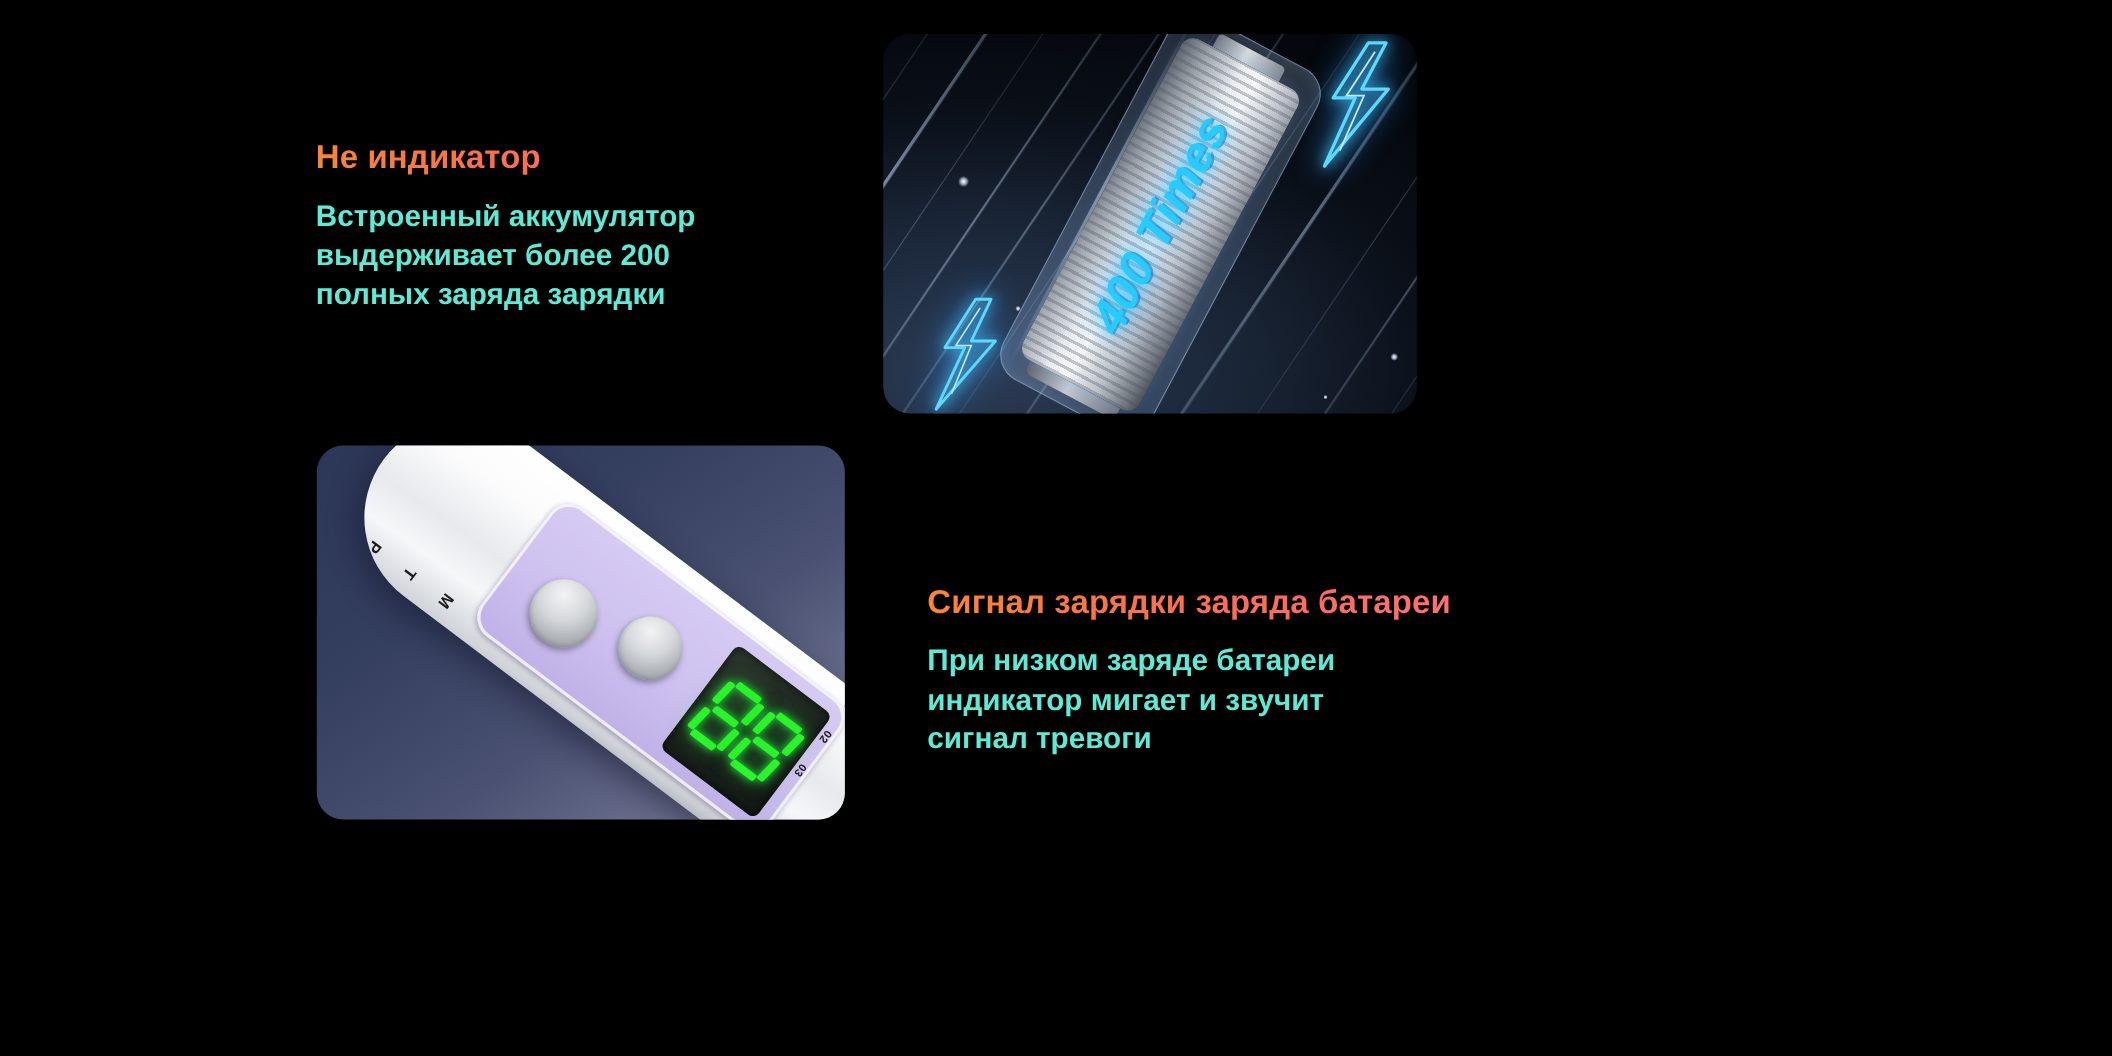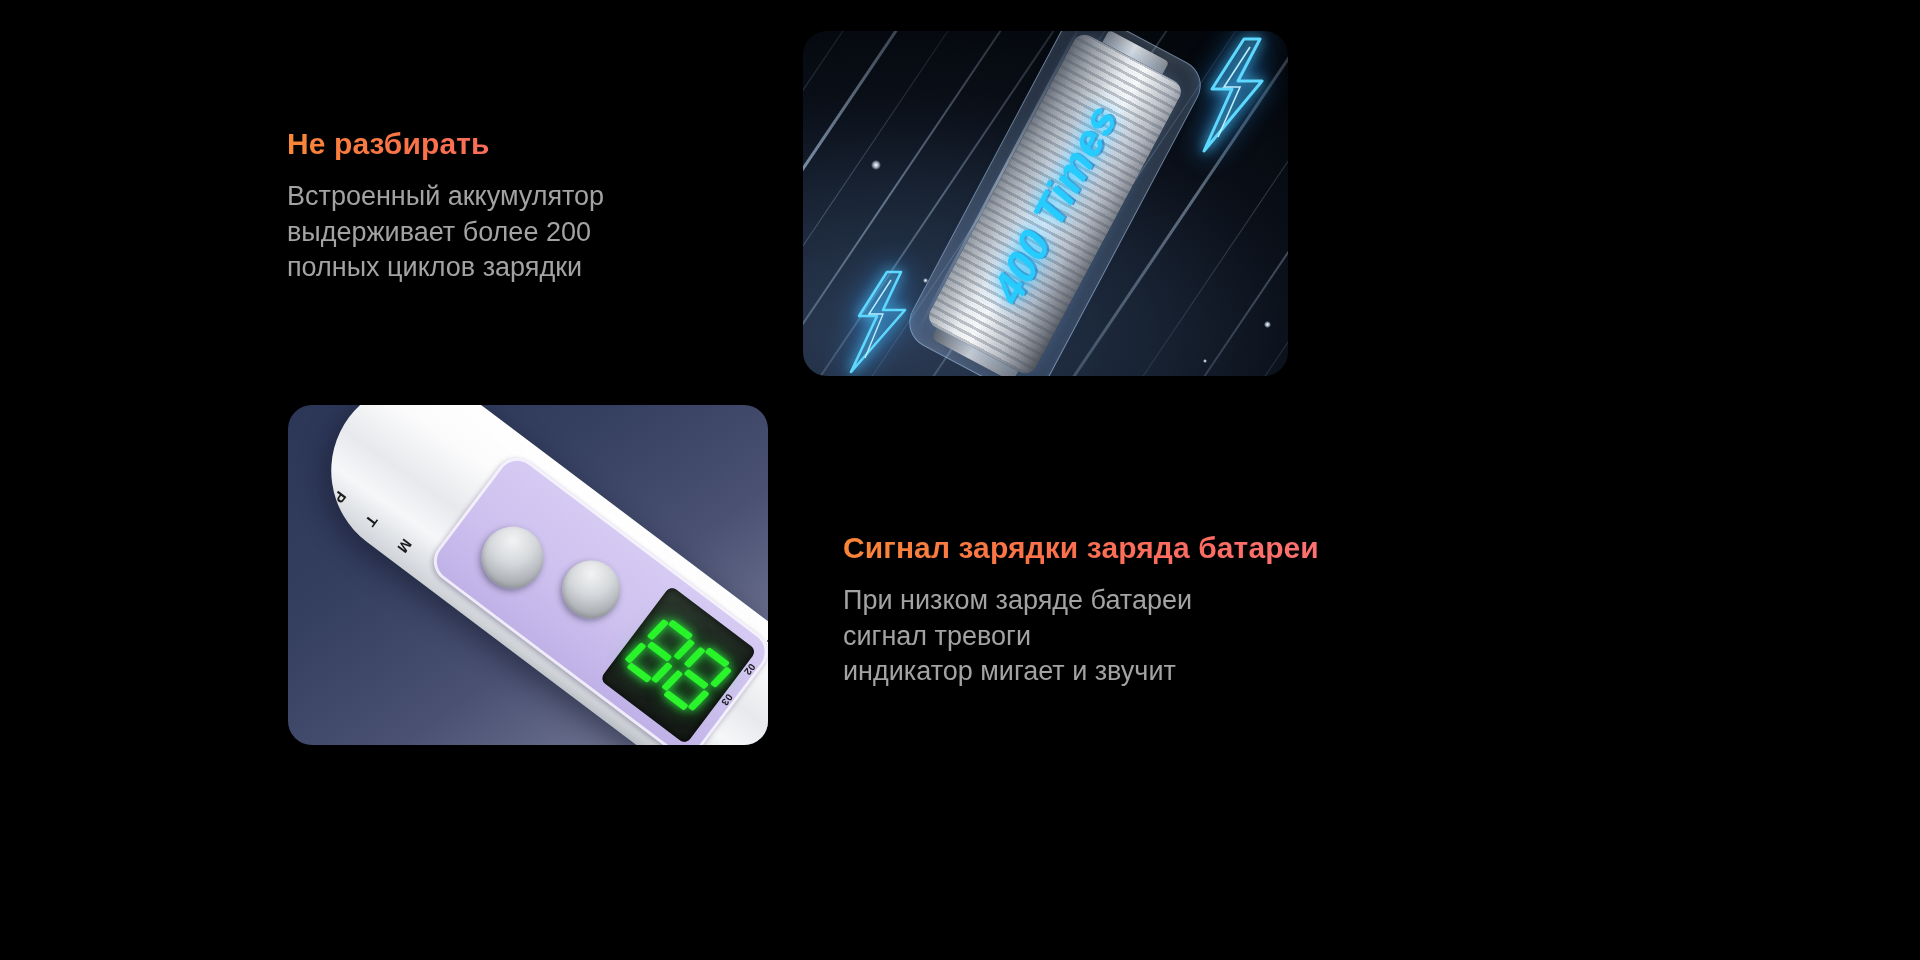--- a/index.html
+++ b/index.html
@@ -26,22 +26,22 @@
     background-clip: text;
     color: transparent;
     -webkit-text-fill-color: transparent;
     white-space: nowrap;
     line-height: 1.2;
   }
   .body-text {
     margin-top: 17px;
     font-size: 27px;
     line-height: 1.32;
-    color: #a3a3a3;
-    font-weight: 400;
+    color: #5eead4;
+    font-weight: 700;
   }
   .body-text .ln { display: block; white-space: nowrap; }
 
   .block-a { left: 287px; top: 126px; }
   .block-b { left: 843px; top: 530px; }
 
   
   .card {
     position: absolute;
     border-radius: 24px;
@@ -203,25 +203,25 @@
   .sd1 { left: 466px; top: 6px; }
   .sd2 { left: 466px; top: 44px; }
   .sd3 { left: 466px; top: 82px; }
 </style>
 </head>
 <body>
 
 <div class="page">
 
   <div class="text-block block-a">
-    <div class="heading">Не разбирать</div>
+    <div class="heading">Не индикатор</div>
     <div class="body-text">
       <span class="ln">Встроенный аккумулятор</span>
       <span class="ln">выдерживает более 200</span>
-      <span class="ln">полных циклов зарядки</span>
+      <span class="ln">полных заряда зарядки</span>
     </div>
   </div>
 
   <div class="card card-battery">
     <div class="streaks">
       <span class="streak" style="left:6%;  top:-10%; width:2px;   height:130%; opacity:.55"></span>
       <span class="streak" style="left:11%; top:-10%; width:1px;   height:130%; opacity:.35"></span>
       <span class="streak" style="left:17%; top:-10%; width:3px;   height:130%; opacity:.75"></span>
       <span class="streak" style="left:23%; top:-10%; width:1px;   height:130%; opacity:.30"></span>
       <span class="streak" style="left:29%; top:-10%; width:2px;   height:130%; opacity:.50"></span>
@@ -304,18 +304,18 @@
       <div class="dev-side sd1">01</div>
       <div class="dev-side sd2">02</div>
       <div class="dev-side sd3">03</div>
     </div>
   </div>
 
   <div class="text-block block-b">
     <div class="heading">Сигнал зарядки заряда батареи</div>
     <div class="body-text">
       <span class="ln">При низком заряде батареи</span>
+      <span class="ln">индикатор мигает и звучит</span>
       <span class="ln">сигнал тревоги</span>
-      <span class="ln">индикатор мигает и звучит</span>
     </div>
   </div>
 
 </div>
 
 </body></html>

